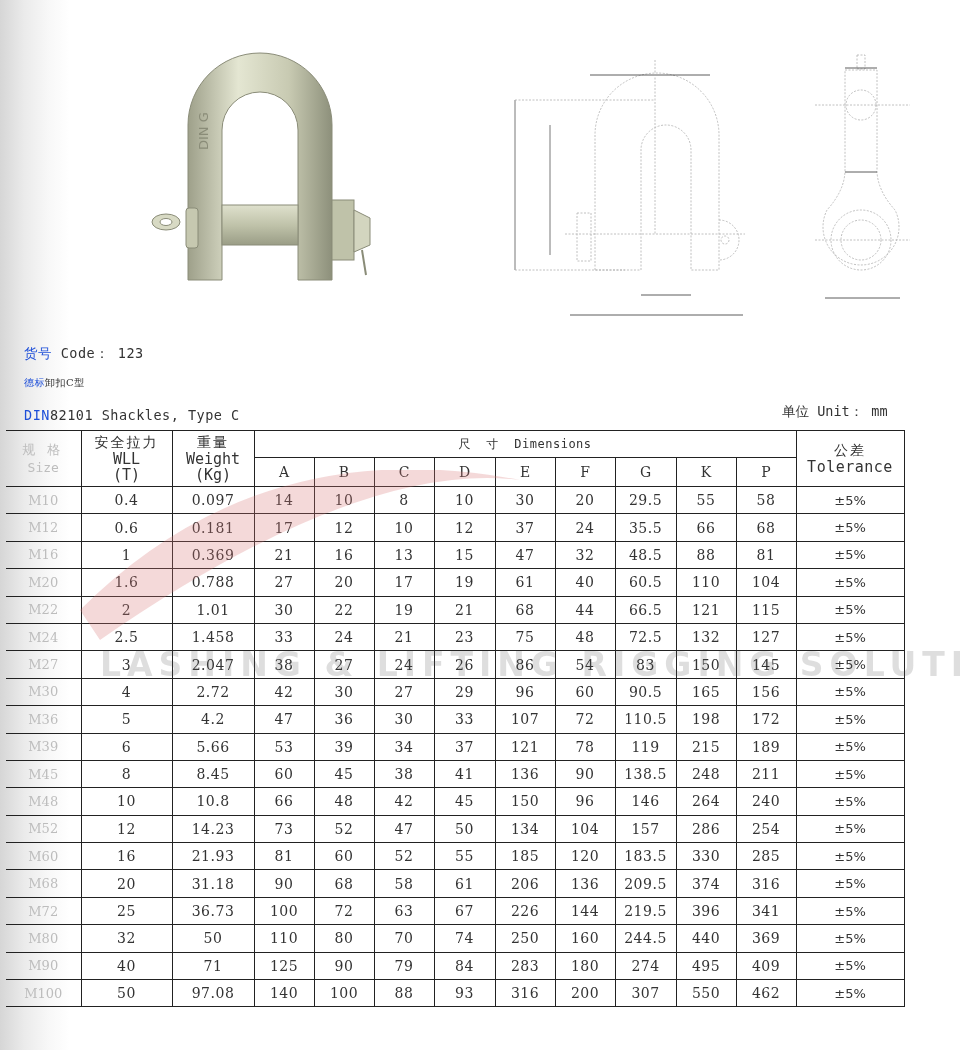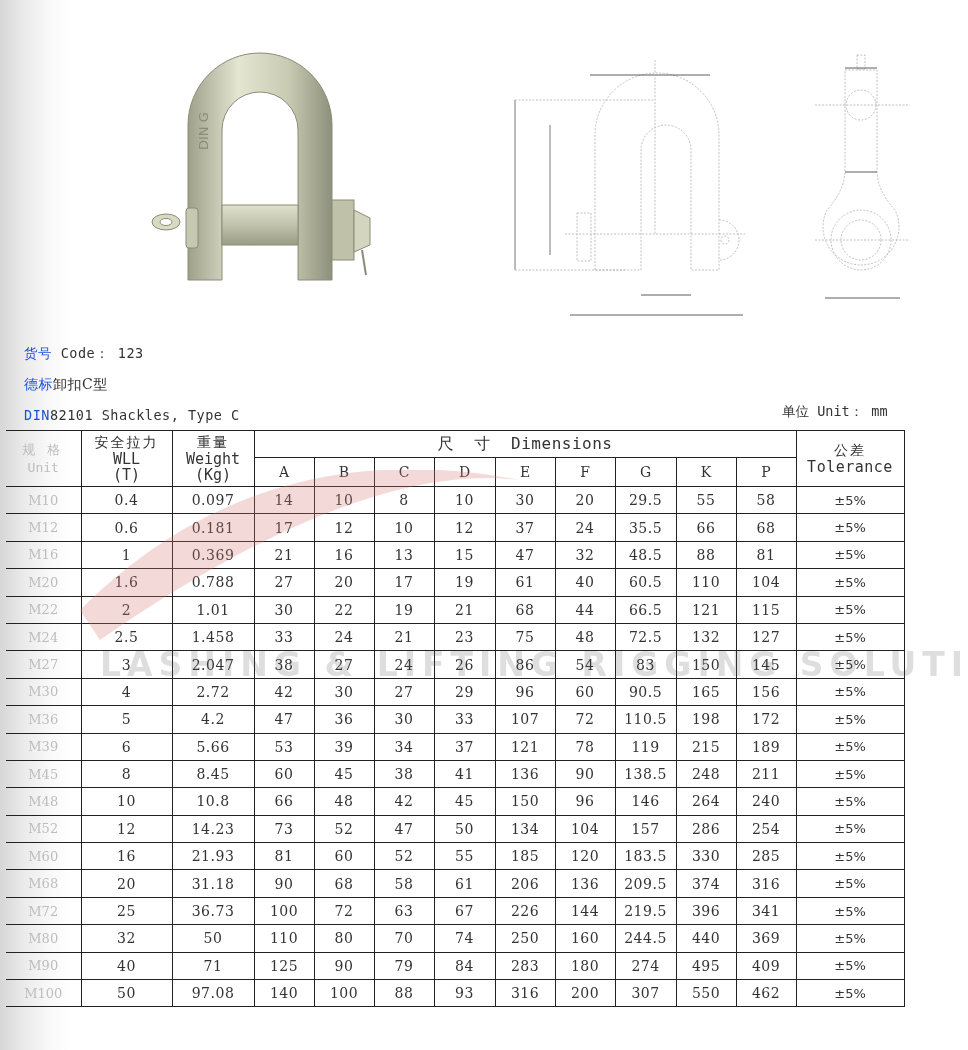--- a/index.html
+++ b/index.html
@@ -13,21 +13,21 @@
     position: absolute; left: 0; top: 0; width: 70px; height: 1050px;
     background: linear-gradient(to right, #d6d6d6 0%, #ebebeb 35%, #f8f8f8 70%, rgba(255,255,255,0) 100%);
     z-index: 0;
   }
   
   .photo { position: absolute; left: 148px; top: 30px; width: 240px; height: 270px; z-index: 1; }
   .drawing-front { position: absolute; left: 505px; top: 50px; width: 250px; height: 275px; z-index: 1; }
   .drawing-side { position: absolute; left: 815px; top: 50px; width: 95px; height: 260px; z-index: 1; }
 
   
-  .caption { position: absolute; left: 24px; font-size: 14px; color: #333; z-index: 2; white-space: pre; letter-spacing: 0.5px; }
+  .caption { position: absolute; left: 24px; font-size: 10px; color: #333; z-index: 2; white-space: pre; letter-spacing: 0.5px; }
   .caption .faded { color: #1d4ed8; }
   .cap1 { top: 345px; font-family: "DejaVu Sans Mono", "Liberation Mono", monospace; font-size: 13.5px; }
   .cap2 { top: 376px; }
   .cap3 { top: 407px; font-family: "DejaVu Sans Mono", "Liberation Mono", monospace; font-size: 13.5px; text-align: right; }
   .unit { position: absolute; left: 782px; top: 403px; font-size: 13.5px; font-family: "DejaVu Sans Mono", "Liberation Mono", monospace; color: #333; z-index: 2; white-space: pre; }
 
   
   .watermark { position: absolute; left: 60px; top: 470px; width: 860px; height: 240px; z-index: 3; pointer-events: none; }
   .wm-swoosh { position: absolute; left: 0; top: 0; width: 860px; height: 240px; }
   .wm-main {
@@ -50,21 +50,21 @@
   }
   table.spec td, table.spec th {
     border: 1.5px solid #222; text-align: center; vertical-align: middle; padding: 0; font-weight: normal;
   }
   table.spec tr.body td { height: 26.4px; }
   table.spec th.size-h, table.spec td.size { border-left: none; color: #bdbdbd; }
   table.spec th.size-h { font-size: 13px; line-height: 18px; }
   table.spec td.size { font-size: 13px; }
   th .cn { display: block; font-size: 14px; line-height: 17px; letter-spacing: 2px; }
   th .en { display: block; font-family: "DejaVu Sans Mono", "Liberation Mono", monospace; font-size: 15px; line-height: 16px; }
-  th.dims { font-family: "DejaVu Sans Mono", "Liberation Mono", monospace; font-size: 16px; text-align: left; padding-left: 178px; letter-spacing: 0.5px; height: 26px; }
+  th.dims { font-family: "DejaVu Sans Mono", "Liberation Mono", monospace; font-size: 12px; text-align: left; padding-left: 178px; letter-spacing: 0.5px; height: 26px; }
   th.letter { height: 28px; font-size: 14px; }
   th.tol .en { letter-spacing: 0.5px; }
   td.tol { font-family: "DejaVu Sans", "Liberation Sans", sans-serif; font-size: 13px; }
   td.num { letter-spacing: 0.5px; }
 </style>
 </head>
 <body>
 
 <div class="binding-shadow"></div>
 
@@ -140,21 +140,21 @@
       <col style="width:60px">
     <col style="width:61px">
       <col style="width:60px">
       <col style="width:60px">
     <col style="width:108px">
   </colgroup>
   <thead>
     <tr>
       <th rowspan="2" class="size-h">
         <span style="display:block;letter-spacing:4px">规 格</span>
-        <span style="display:block;font-family:'DejaVu Sans Mono',monospace">Unit</span>
+        <span style="display:block;font-family:'DejaVu Sans Mono',monospace">Size</span>
       </th>
       <th rowspan="2">
         <span class="cn">安全拉力</span>
         <span class="en">WLL</span>
         <span class="en">(T)</span>
       </th>
       <th rowspan="2">
         <span class="cn">重量</span>
         <span class="en">Weight</span>
         <span class="en">(Kg)</span>

